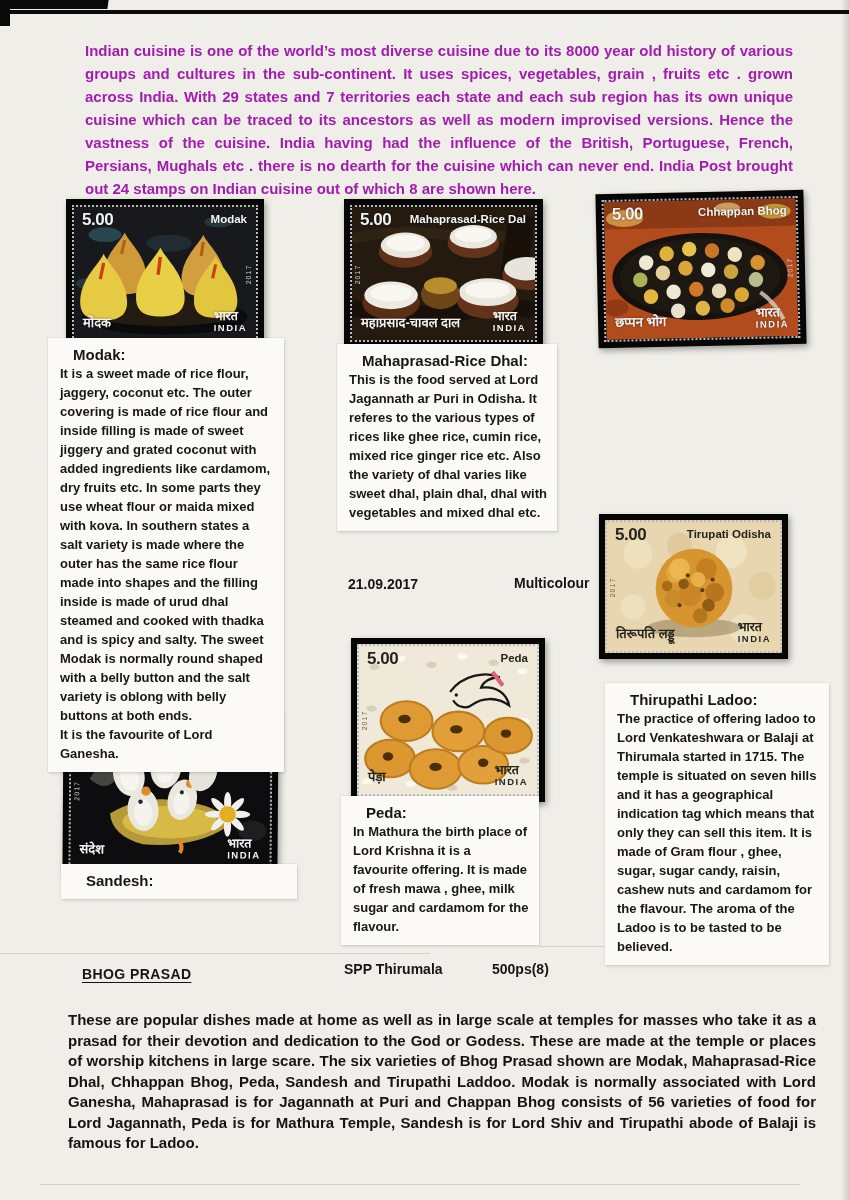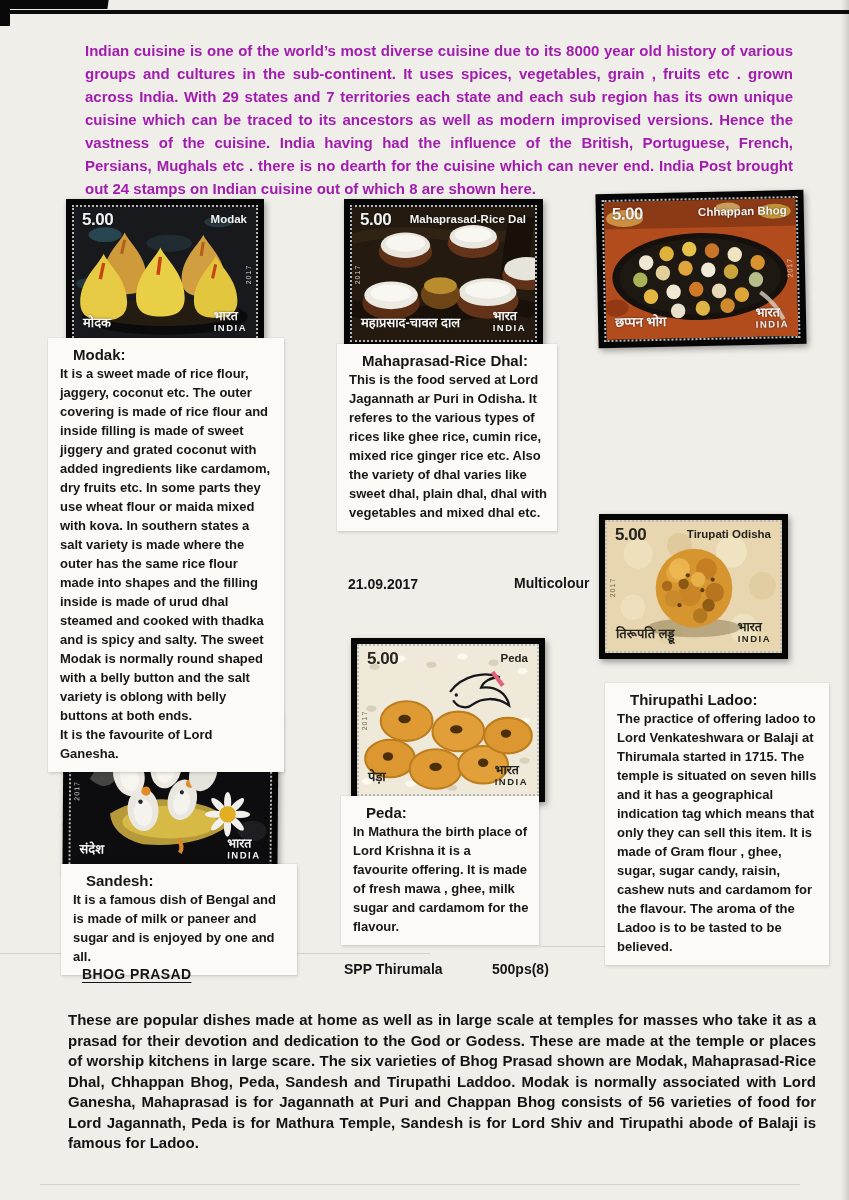--- a/index.html
+++ b/index.html
@@ -364,21 +364,20 @@
     <div class="d-body">The practice of offering ladoo to Lord Venkateshwara or Balaji at Thirumala started in 1715.  The temple is situated on seven hills and it has a geographical indication tag which means that only they can sell this item.  It is made of Gram flour , ghee, sugar, sugar candy, raisin, cashew nuts and cardamom for the flavour.  The aroma of the Ladoo is to be tasted to be believed.</div>
   </div>
 
   <div class="desc" style="left:341px;top:796px;width:176px;">
     <div class="d-head">Peda:</div>
     <div class="d-body">In Mathura the birth place of Lord Krishna it is a favourite offering.  It is made of fresh mawa , ghee, milk sugar and cardamom for the flavour.</div>
   </div>
 
   <div class="desc" style="left:61px;top:864px;width:214px;">
     <div class="d-head">Sandesh:</div>
-    <div class="d-body">It is a famous dish of Bengal and is made of milk or paneer and sugar and is enjoyed by one and all.</div>
   </div>
 
   <span class="inline-label" style="left:348px;top:576px;">21.09.2017</span>
   <span class="inline-label" style="left:466px;top:575px;margin-left:48px;">Multicolour</span>
 
   <span class="inline-label uline" style="left:82px;top:966px;letter-spacing:.4px;">BHOG PRASAD</span>
   <span class="inline-label" style="left:344px;top:961px;">SPP Thirumala</span>
   <span class="inline-label" style="left:492px;top:961px;">500ps(8)</span>
 
   <div class="footer-par">These are popular dishes made at home as well as in large scale at temples for masses who take it as a prasad for their devotion and dedication to the God or Godess.  These are made at the temple or places of worship kitchens in large scare.  The six varieties of Bhog Prasad shown are Modak, Mahaprasad-Rice Dhal, Chhappan Bhog, Peda, Sandesh and Tirupathi Laddoo. Modak is normally associated with Lord Ganesha,  Mahaprasad is for Jagannath at Puri and Chappan Bhog consists of 56 varieties of food for Lord Jagannath, Peda is for Mathura Temple, Sandesh is for Lord Shiv and Tirupathi abode of Balaji is famous for Ladoo.</div>

